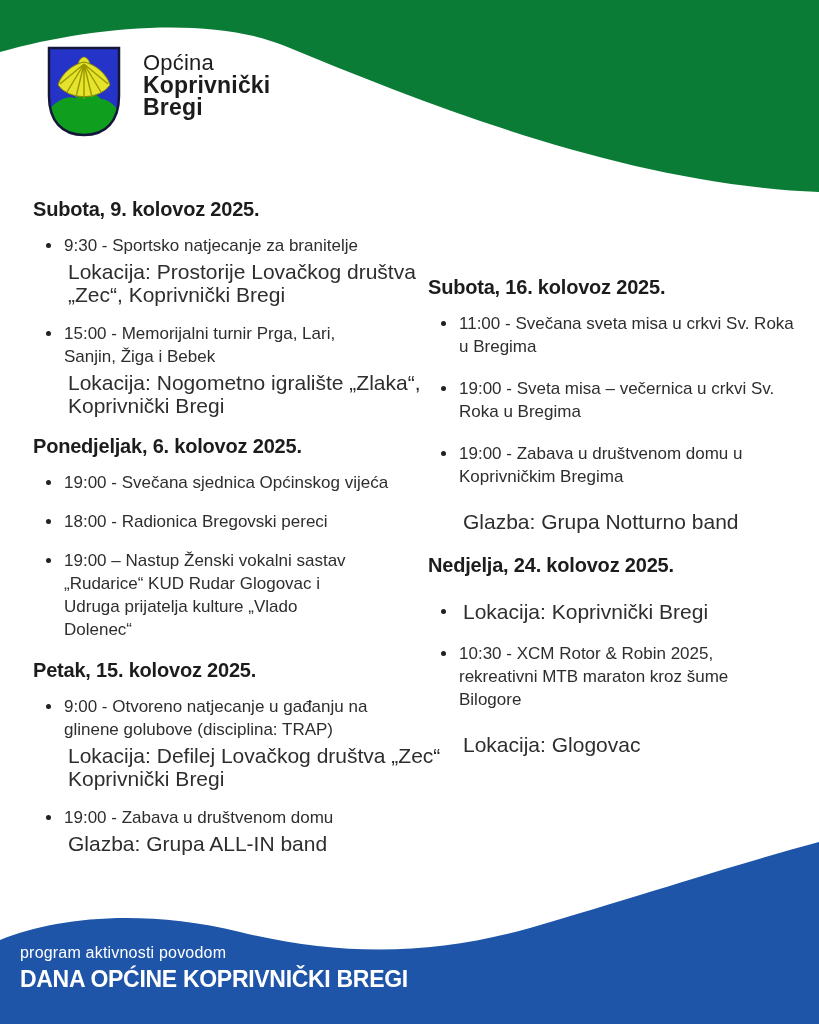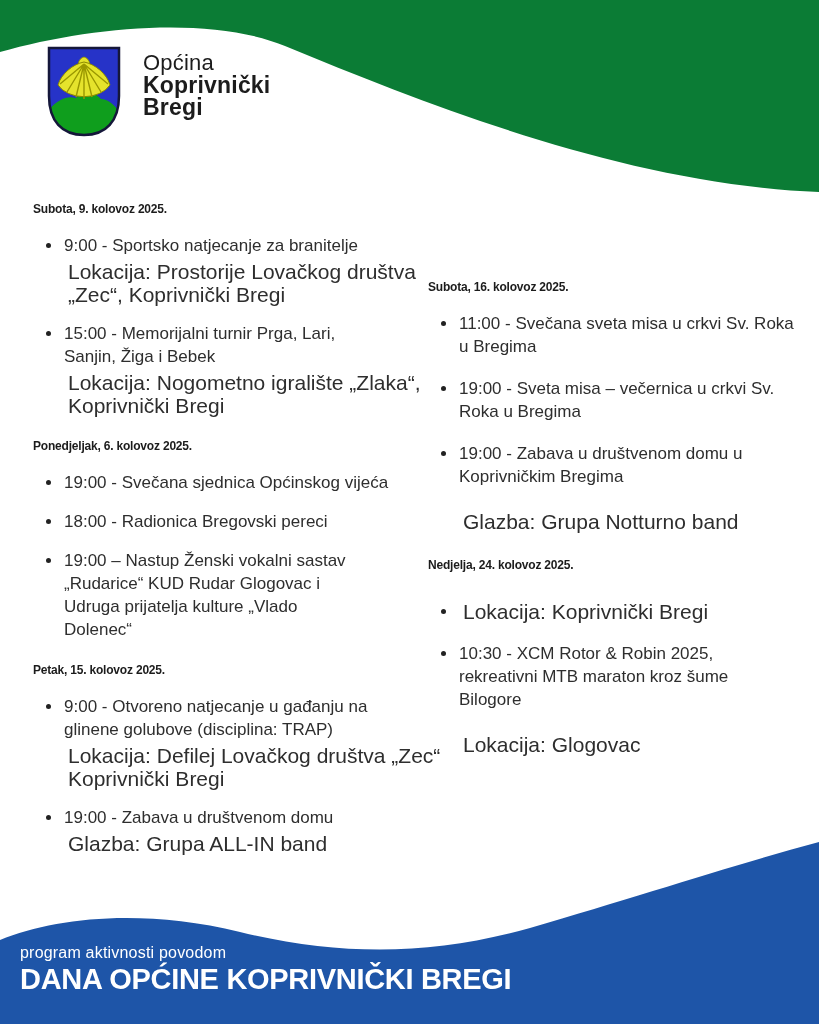--- a/index.html
+++ b/index.html
@@ -28,40 +28,40 @@
   .crest{width:78px;height:95px;display:block;}
   .logo-text{padding-top:8px;color:var(--heading);}
   .logo-line1{font-size:22px;line-height:22px;font-weight:400;letter-spacing:0.2px;}
   .logo-line2,.logo-line3{font-size:23px;line-height:22px;font-weight:700;letter-spacing:0.2px;}
 
   .col{position:absolute;color:var(--text);}
   .col-0{left:33px;top:196px;width:392px;}
   .col-1{left:428px;top:274px;width:385px;}
 
   .section-heading{
-    font-size:12px;line-height:26px;font-weight:700;color:var(--heading);
+    font-size:20px;line-height:26px;font-weight:700;color:var(--heading);
     margin:0 0 12px 0;letter-spacing:-0.2px;
   }
   .section + .section{margin-top:4px;}
   .col-1 .section + .section{margin-top:14px;}
 
   ul.events{list-style:none;margin:0;padding:0;}
   li.event{position:relative;padding-left:31px;margin:0 0 16px 0;}
   .col-1 li.event{margin-bottom:19px;}
   li.event::before{
     content:"";position:absolute;left:13px;top:9px;width:5px;height:5px;
     border-radius:50%;background:#222222;
   }
   .event-text{display:block;font-size:17px;line-height:23px;white-space:pre;}
   .subline{display:block;font-size:21px;line-height:23px;white-space:pre;margin:3px 0 0 4px;}
   .col-1 .subline{margin-top:22px;}
 
   .footer-text{position:absolute;left:20px;top:941px;color:var(--footer_text);}
   .footer-line1{font-size:16px;line-height:24px;font-weight:300;letter-spacing:0.2px;}
-  .footer-line2{font-size:29px;line-height:29px;font-weight:700;letter-spacing:-0.3px;}
+  .footer-line2{font-size:23px;line-height:29px;font-weight:700;letter-spacing:-0.3px;}
 </style>
 </head>
 <body>
 
 <div class="page">
 
   <svg class="top-wave" viewBox="0 0 819 200" preserveAspectRatio="none" aria-hidden="true">
     <path d="M0,0 H819 V192 C630,184 440,110 285,46 C210,15 88,27 0,52 Z" style="fill:var(--green)"></path>
   </svg>
 
@@ -88,21 +88,21 @@
       <div class="logo-line2">Koprivnički</div>
       <div class="logo-line3">Bregi</div>
     </div>
   </div>
 
   <div class="col col-0">
       <div class="section">
         <div class="section-heading">Subota, 9. kolovoz 2025.</div>
         <ul class="events">
           <li class="event">
-            <span class="event-text">9:00 - Sportsko natjecanje za branitelje</span>
+            <span class="event-text">9:30 - Sportsko natjecanje za branitelje</span>
             <span class="subline">Lokacija: Prostorije Lovačkog društva
 „Zec“, Koprivnički Bregi</span>
           </li>
           <li class="event">
             <span class="event-text">15:00 - Memorijalni turnir Prga, Lari,
 Sanjin, Žiga i Bebek</span>
             <span class="subline">Lokacija: Nogometno igralište „Zlaka“,
 Koprivnički Bregi</span>
           </li>
         </ul>

